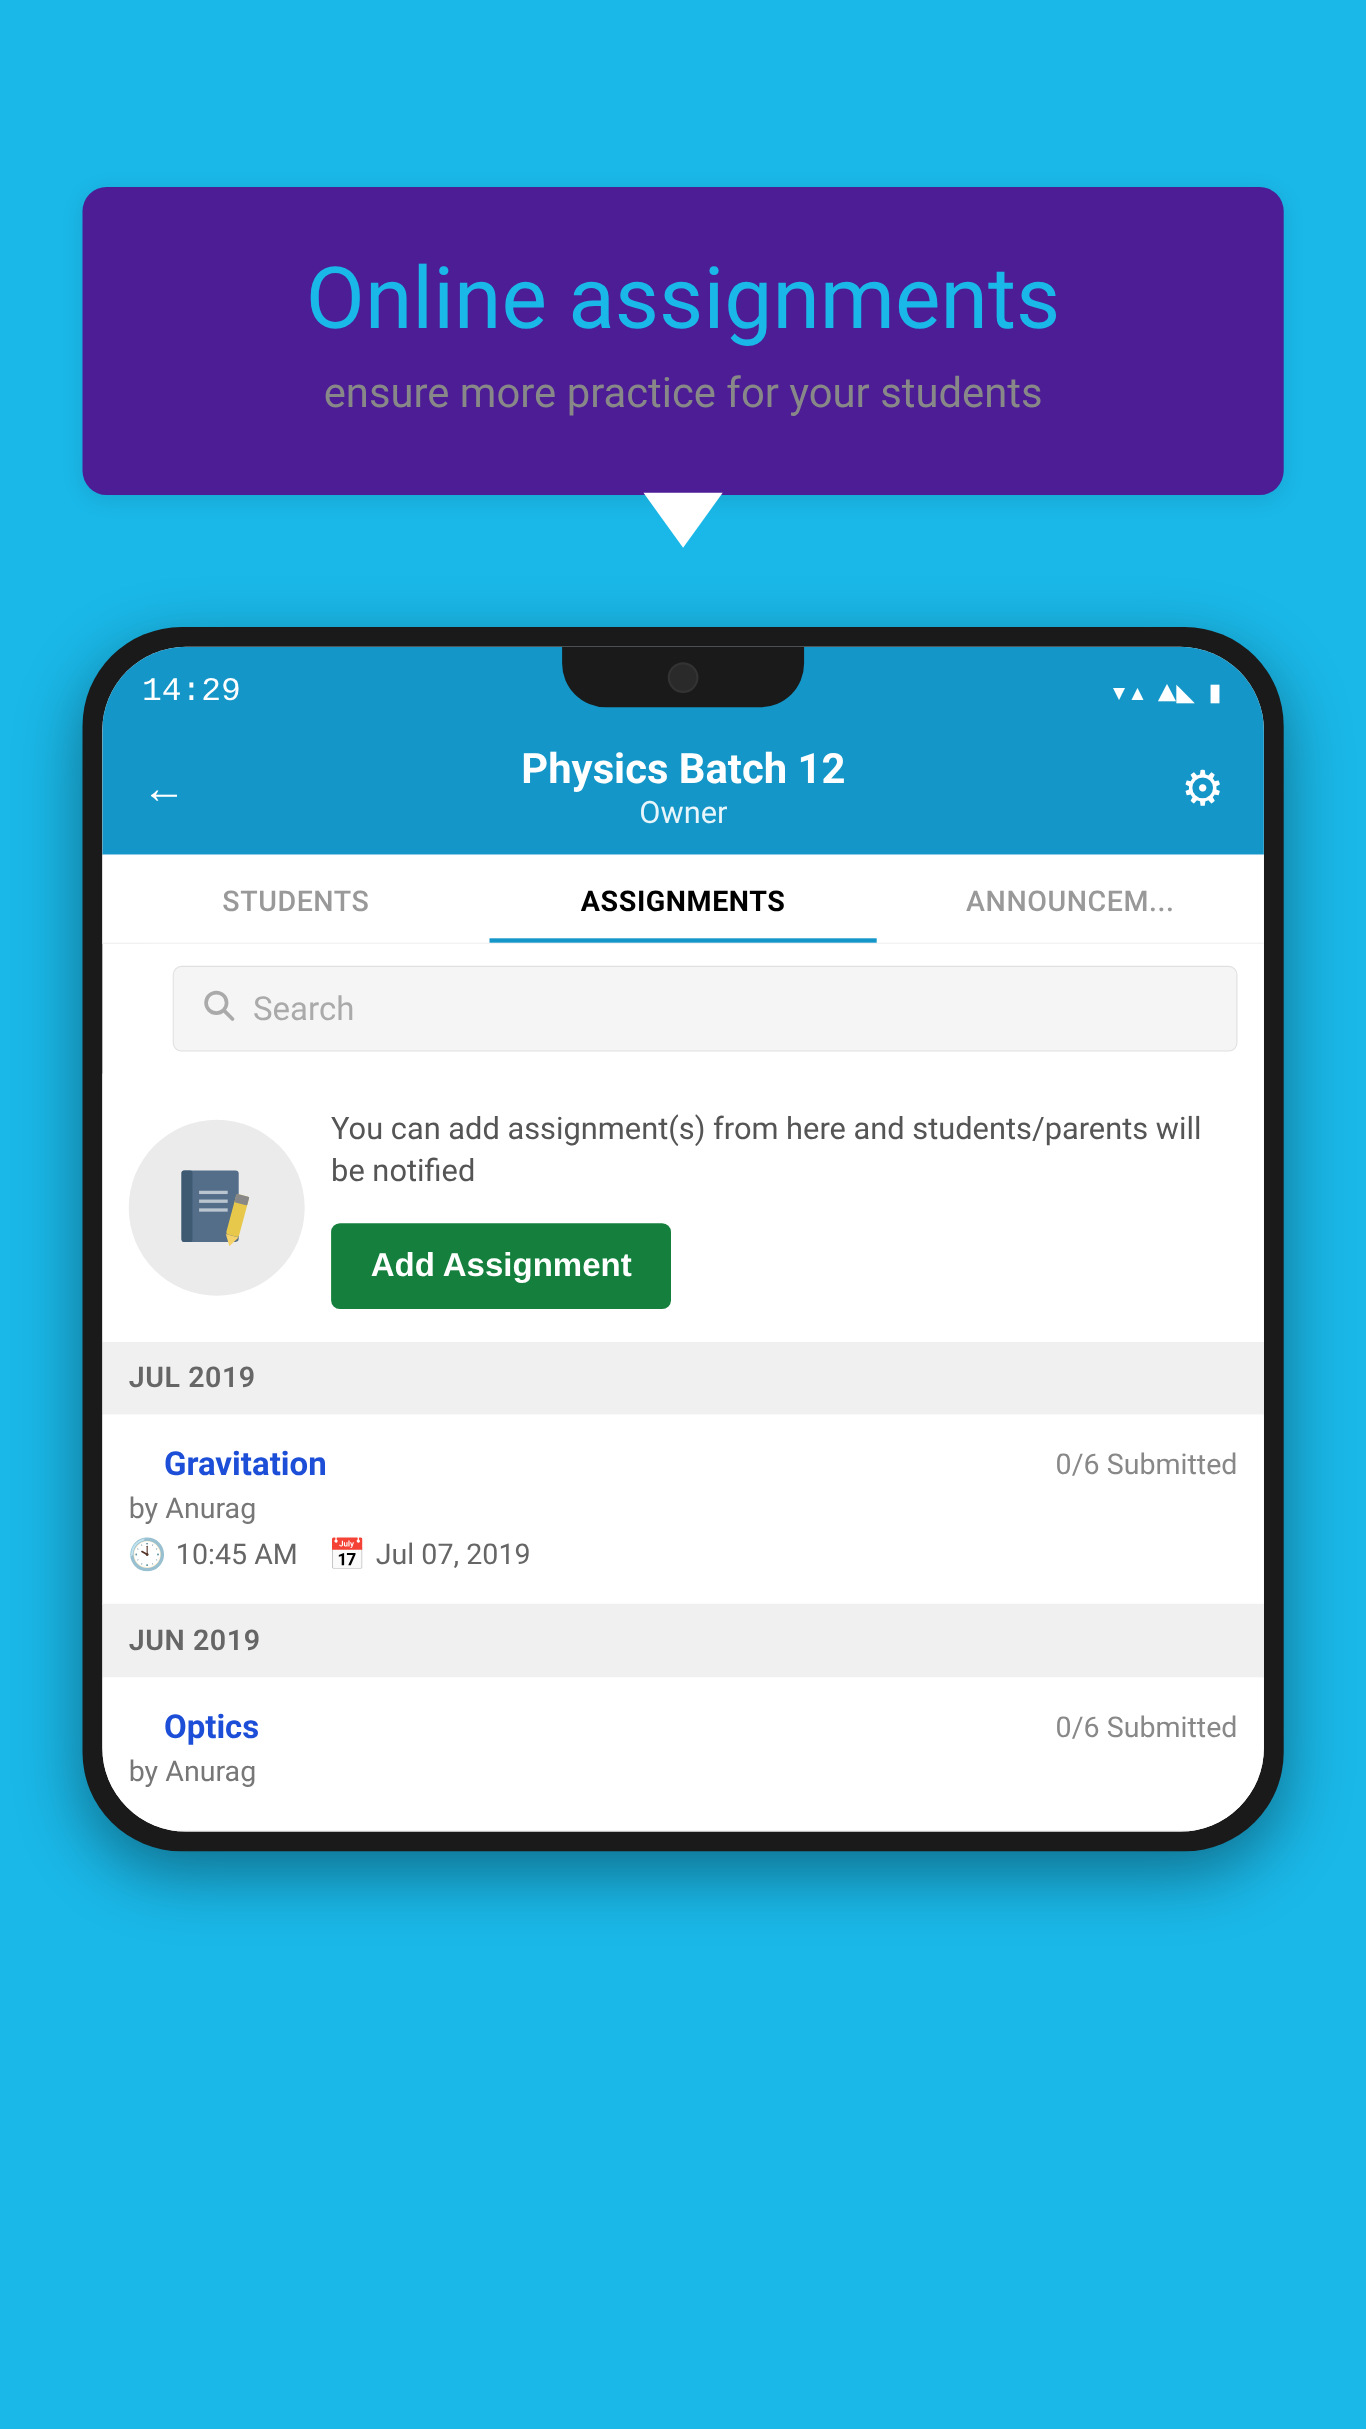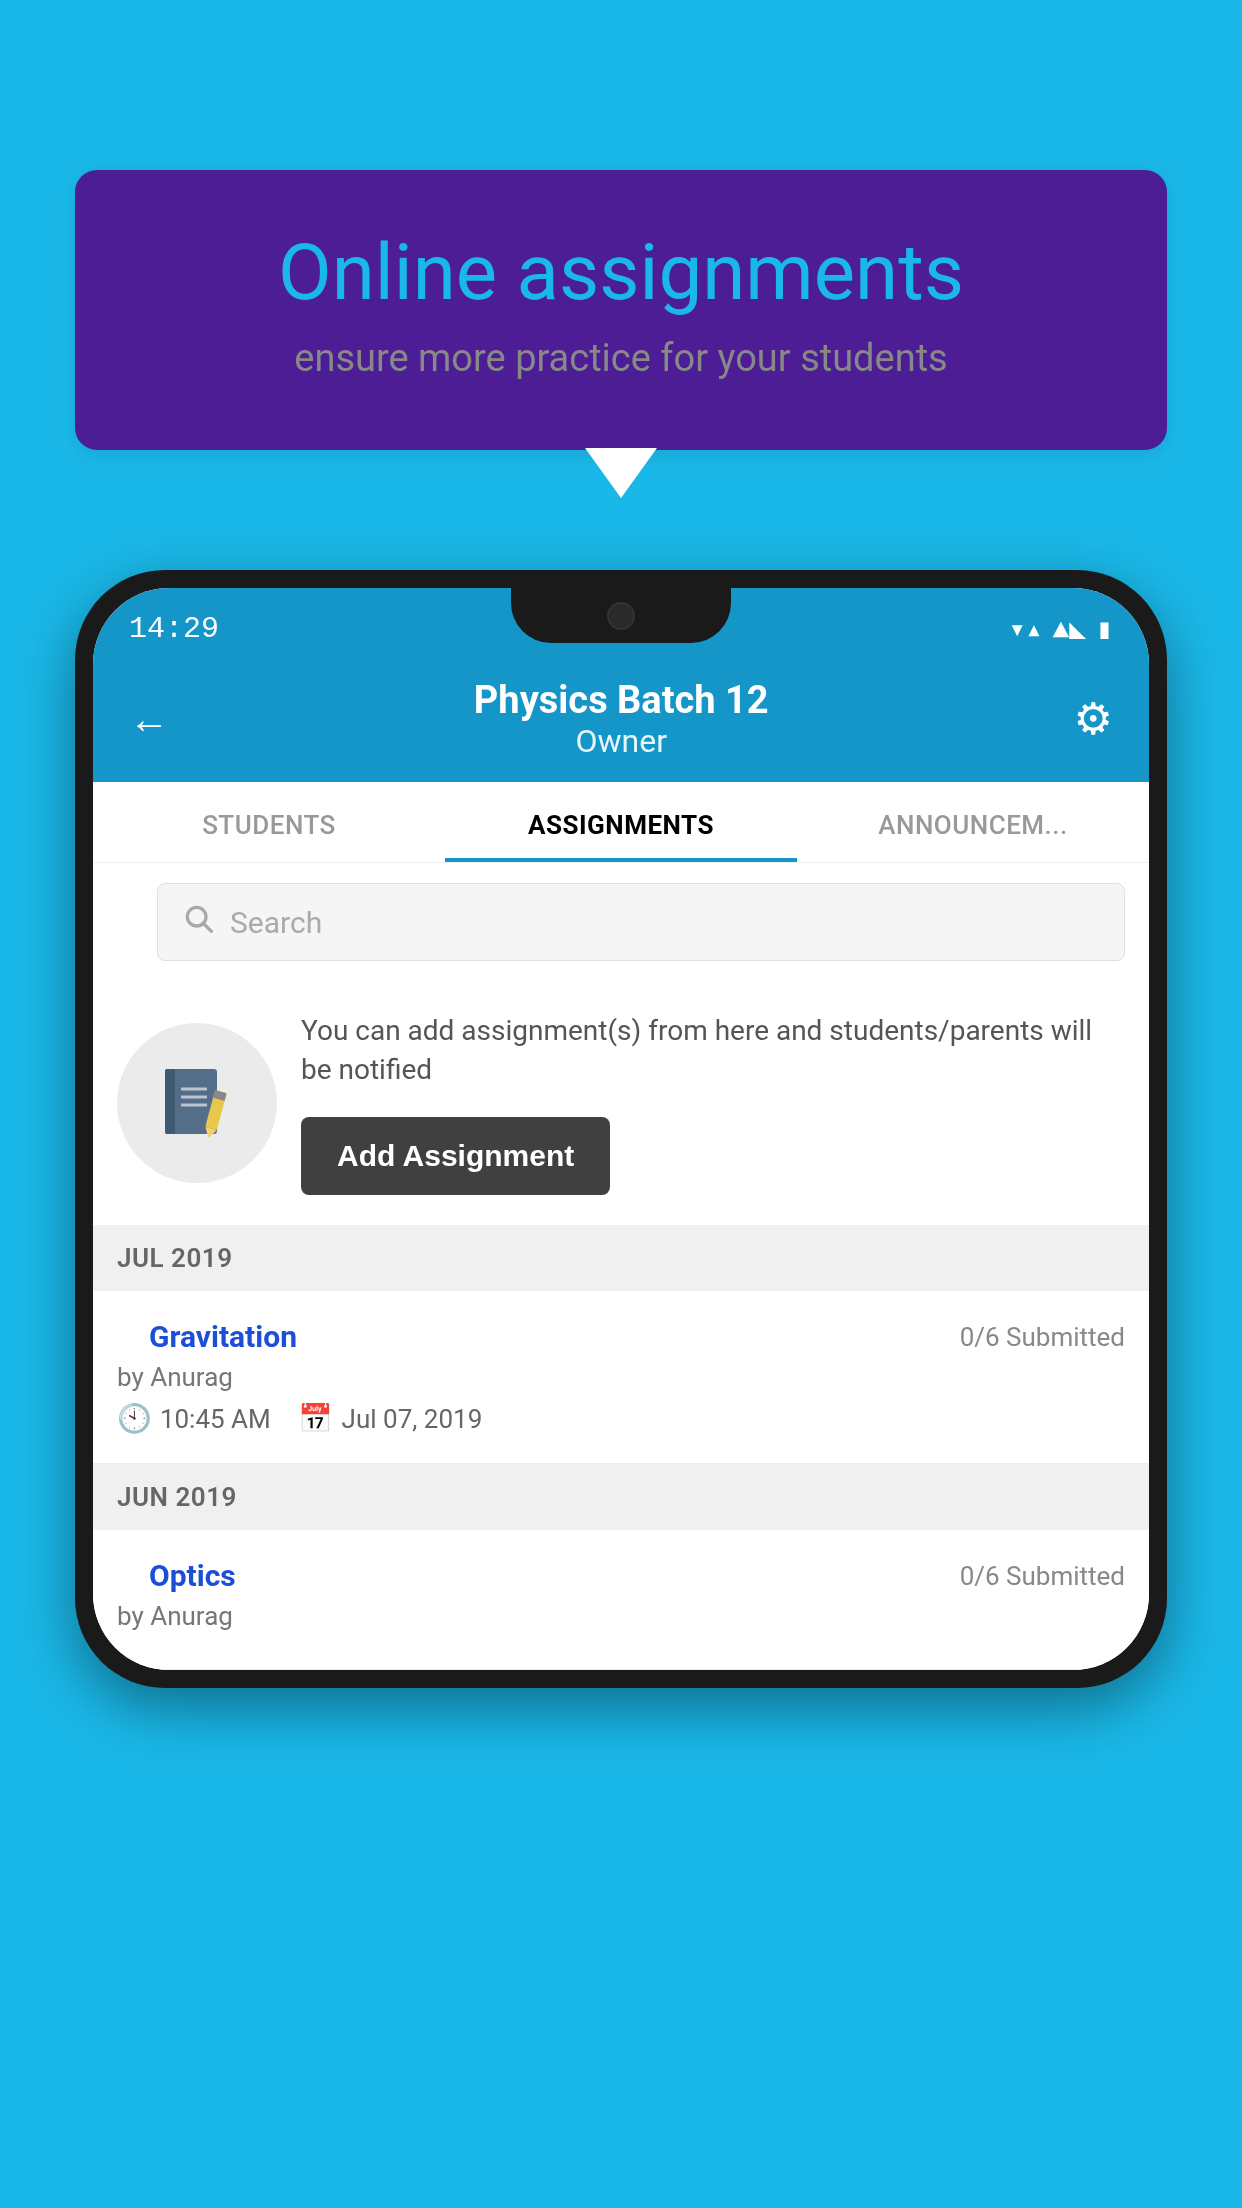--- a/index.html
+++ b/index.html
@@ -154,21 +154,21 @@
     }
 
     .header-title {
       color: white;
       font-size: 38px;
       font-weight: 700;
     }
 
     .header-subtitle {
       color: rgba(255,255,255,0.9);
-      font-size: 32px;
+      font-size: 28px;
     }
 
     .settings-icon {
       color: white;
       font-size: 44px;
       cursor: pointer;
     }
 
     
     .tab-bar {
@@ -261,21 +261,21 @@
     }
 
     .assignment-info-desc {
       font-size: 28px;
       color: #555;
       line-height: 1.4;
       margin-bottom: 28px;
     }
 
     .add-assignment-btn {
-      background: #404040;
+      background: #15803d;
       color: white;
       border: none;
       border-radius: 8px;
       padding: 22px 36px;
       font-size: 30px;
       font-weight: 600;
       cursor: pointer;
     }
 
     

